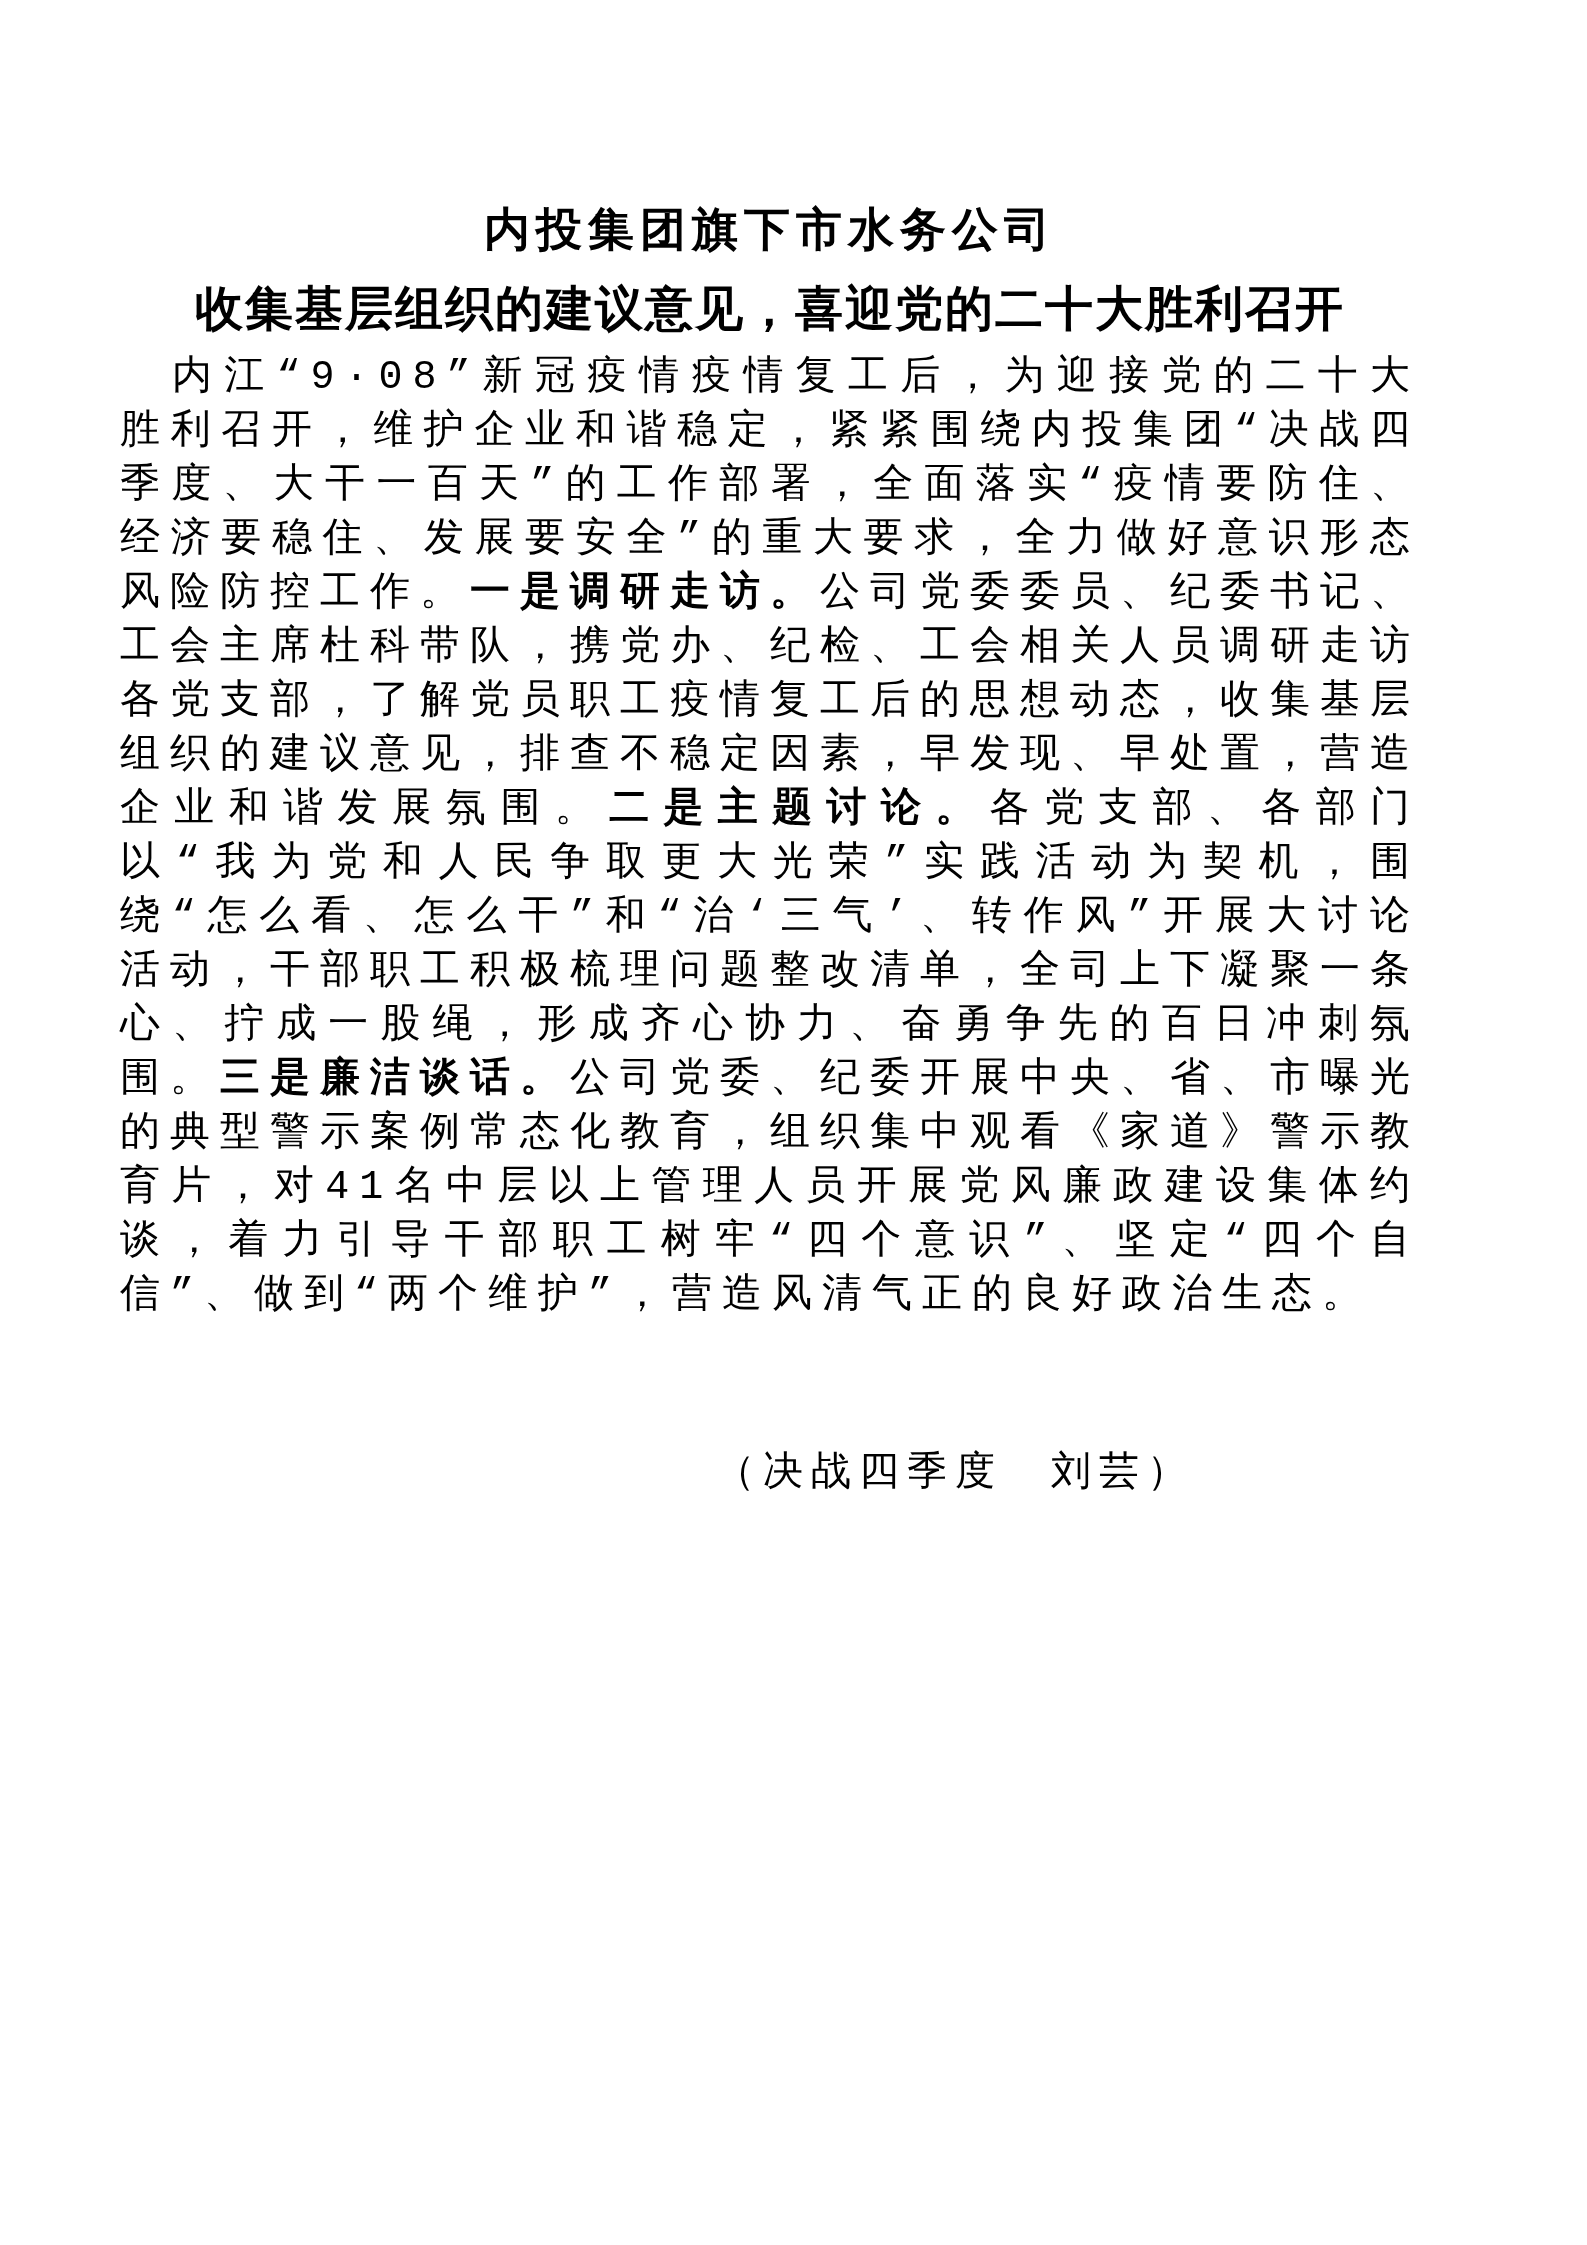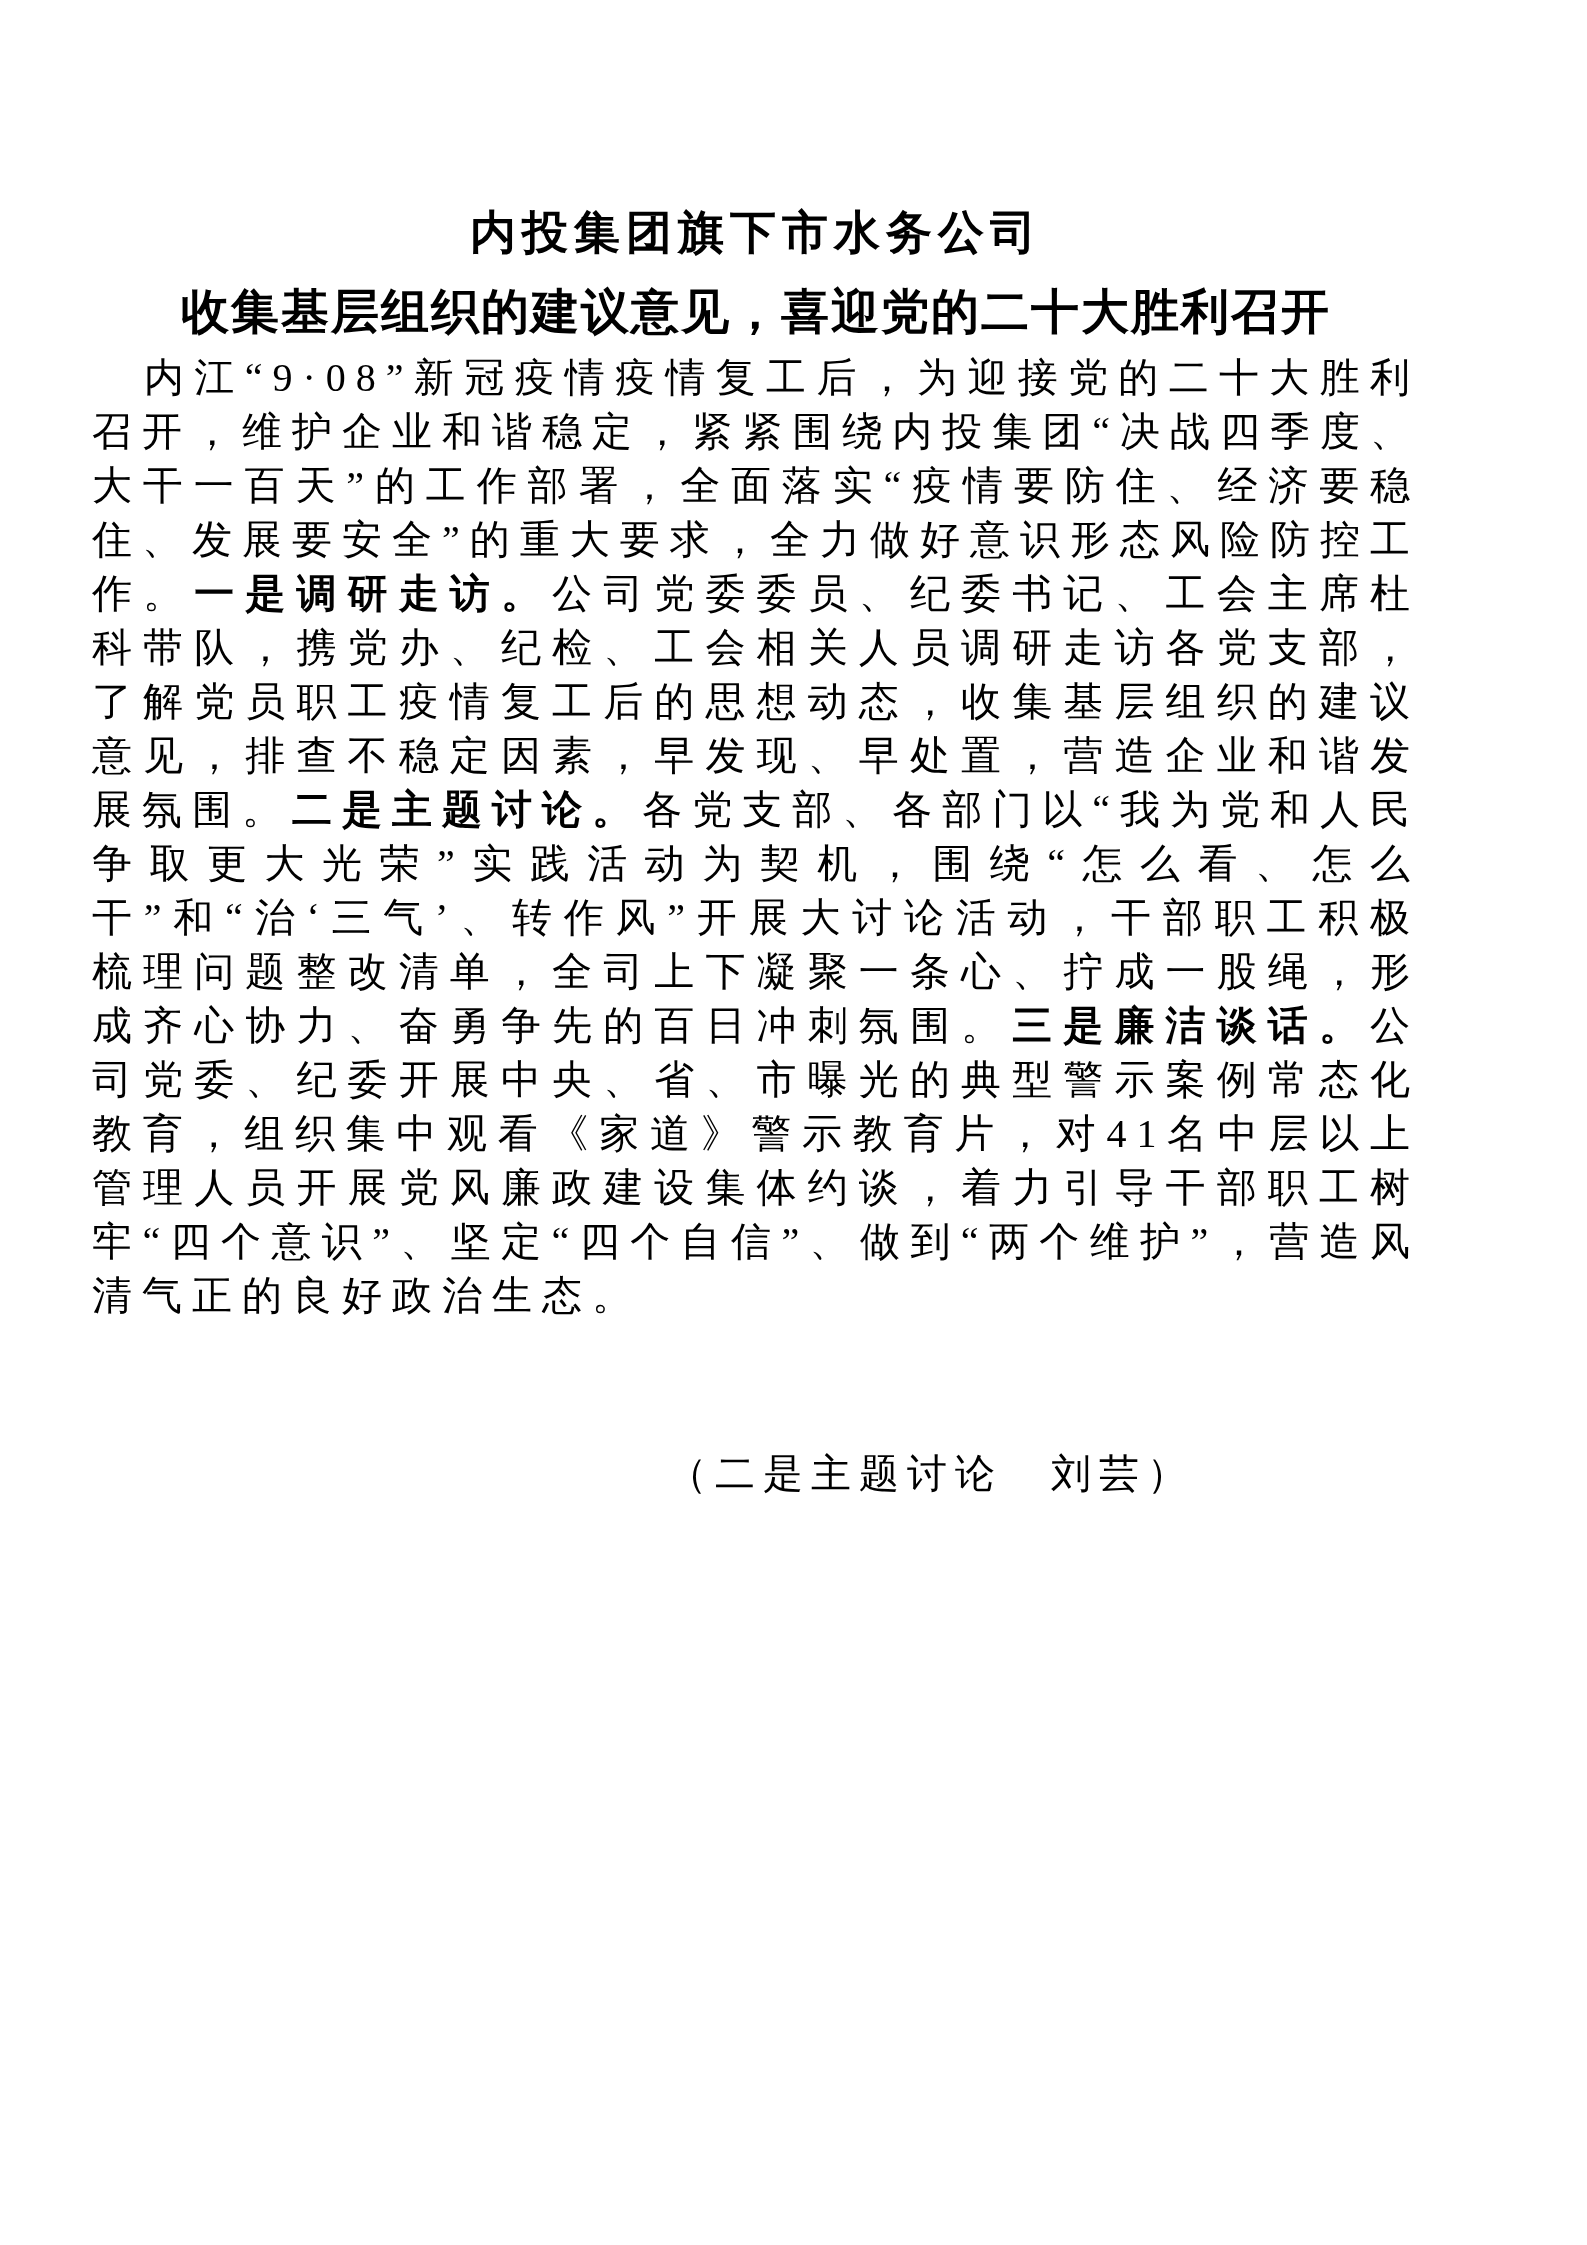--- a/index.html
+++ b/index.html
@@ -11,22 +11,23 @@
     width: 1587px;
     height: 2245px;
     color: #000000;
     font-family: "Liberation Serif", "DejaVu Serif", serif;
     overflow: hidden;
   }
   .page {
     box-sizing: border-box;
     width: 1587px;
     height: 2146px;
-    padding: 205px 167px 0 92px;
+    padding: 205px 167px 0 120px;
     background: #ffffff;
+    font-family: Liberation Mono, monospace;
   }
   .title1 {
     margin: 0;
     text-align: center;
     font-size: 46px;
     font-weight: bold;
     line-height: 56px;
     letter-spacing: 6px;
   }
   .title2 {
@@ -57,14 +58,14 @@
     padding-right: 225px;
   }
 </style>
 </head>
 <body>
 
 <div class="page">
   <h1 class="title1">内投集团旗下市水务公司</h1>
   <h1 class="title2">收集基层组织的建议意见，喜迎党的二十大胜利召开</h1>
   <p class="body-text"><span>内江“9·08”新冠疫情疫情复工后，为迎接党的二十大胜利召开，维护企业和谐稳定，紧紧围绕内投集团“决战四季度、大干一百天”的工作部署，全面落实“疫情要防住、经济要稳住、发展要安全”的重大要求，全力做好意识形态风险防控工作。</span><span class="bold">一是调研走访。</span><span>公司党委委员、纪委书记、工会主席杜科带队，携党办、纪检、工会相关人员调研走访各党支部，了解党员职工疫情复工后的思想动态，收集基层组织的建议意见，排查不稳定因素，早发现、早处置，营造企业和谐发展氛围。</span><span class="bold">二是主题讨论。</span><span>各党支部、各部门以“我为党和人民争取更大光荣”实践活动为契机，围绕“怎么看、怎么干”和“治‘三气’、转作风”开展大讨论活动，干部职工积极梳理问题整改清单，全司上下凝聚一条心、拧成一股绳，形成齐心协力、奋勇争先的百日冲刺氛围。</span><span class="bold">三是廉洁谈话。</span><span>公司党委、纪委开展中央、省、市曝光的典型警示案例常态化教育，组织集中观看《家道》警示教育片，对41名中层以上管理人员开展党风廉政建设集体约谈，着力引导干部职工树牢“四个意识”、坚定“四个自信”、做到“两个维护”，营造风清气正的良好政治生态。</span></p>
-  <p class="signature">（二是主题讨论　刘芸）</p>
+  <p class="signature">（决战四季度　刘芸）</p>
 </div>
 
 </body></html>

